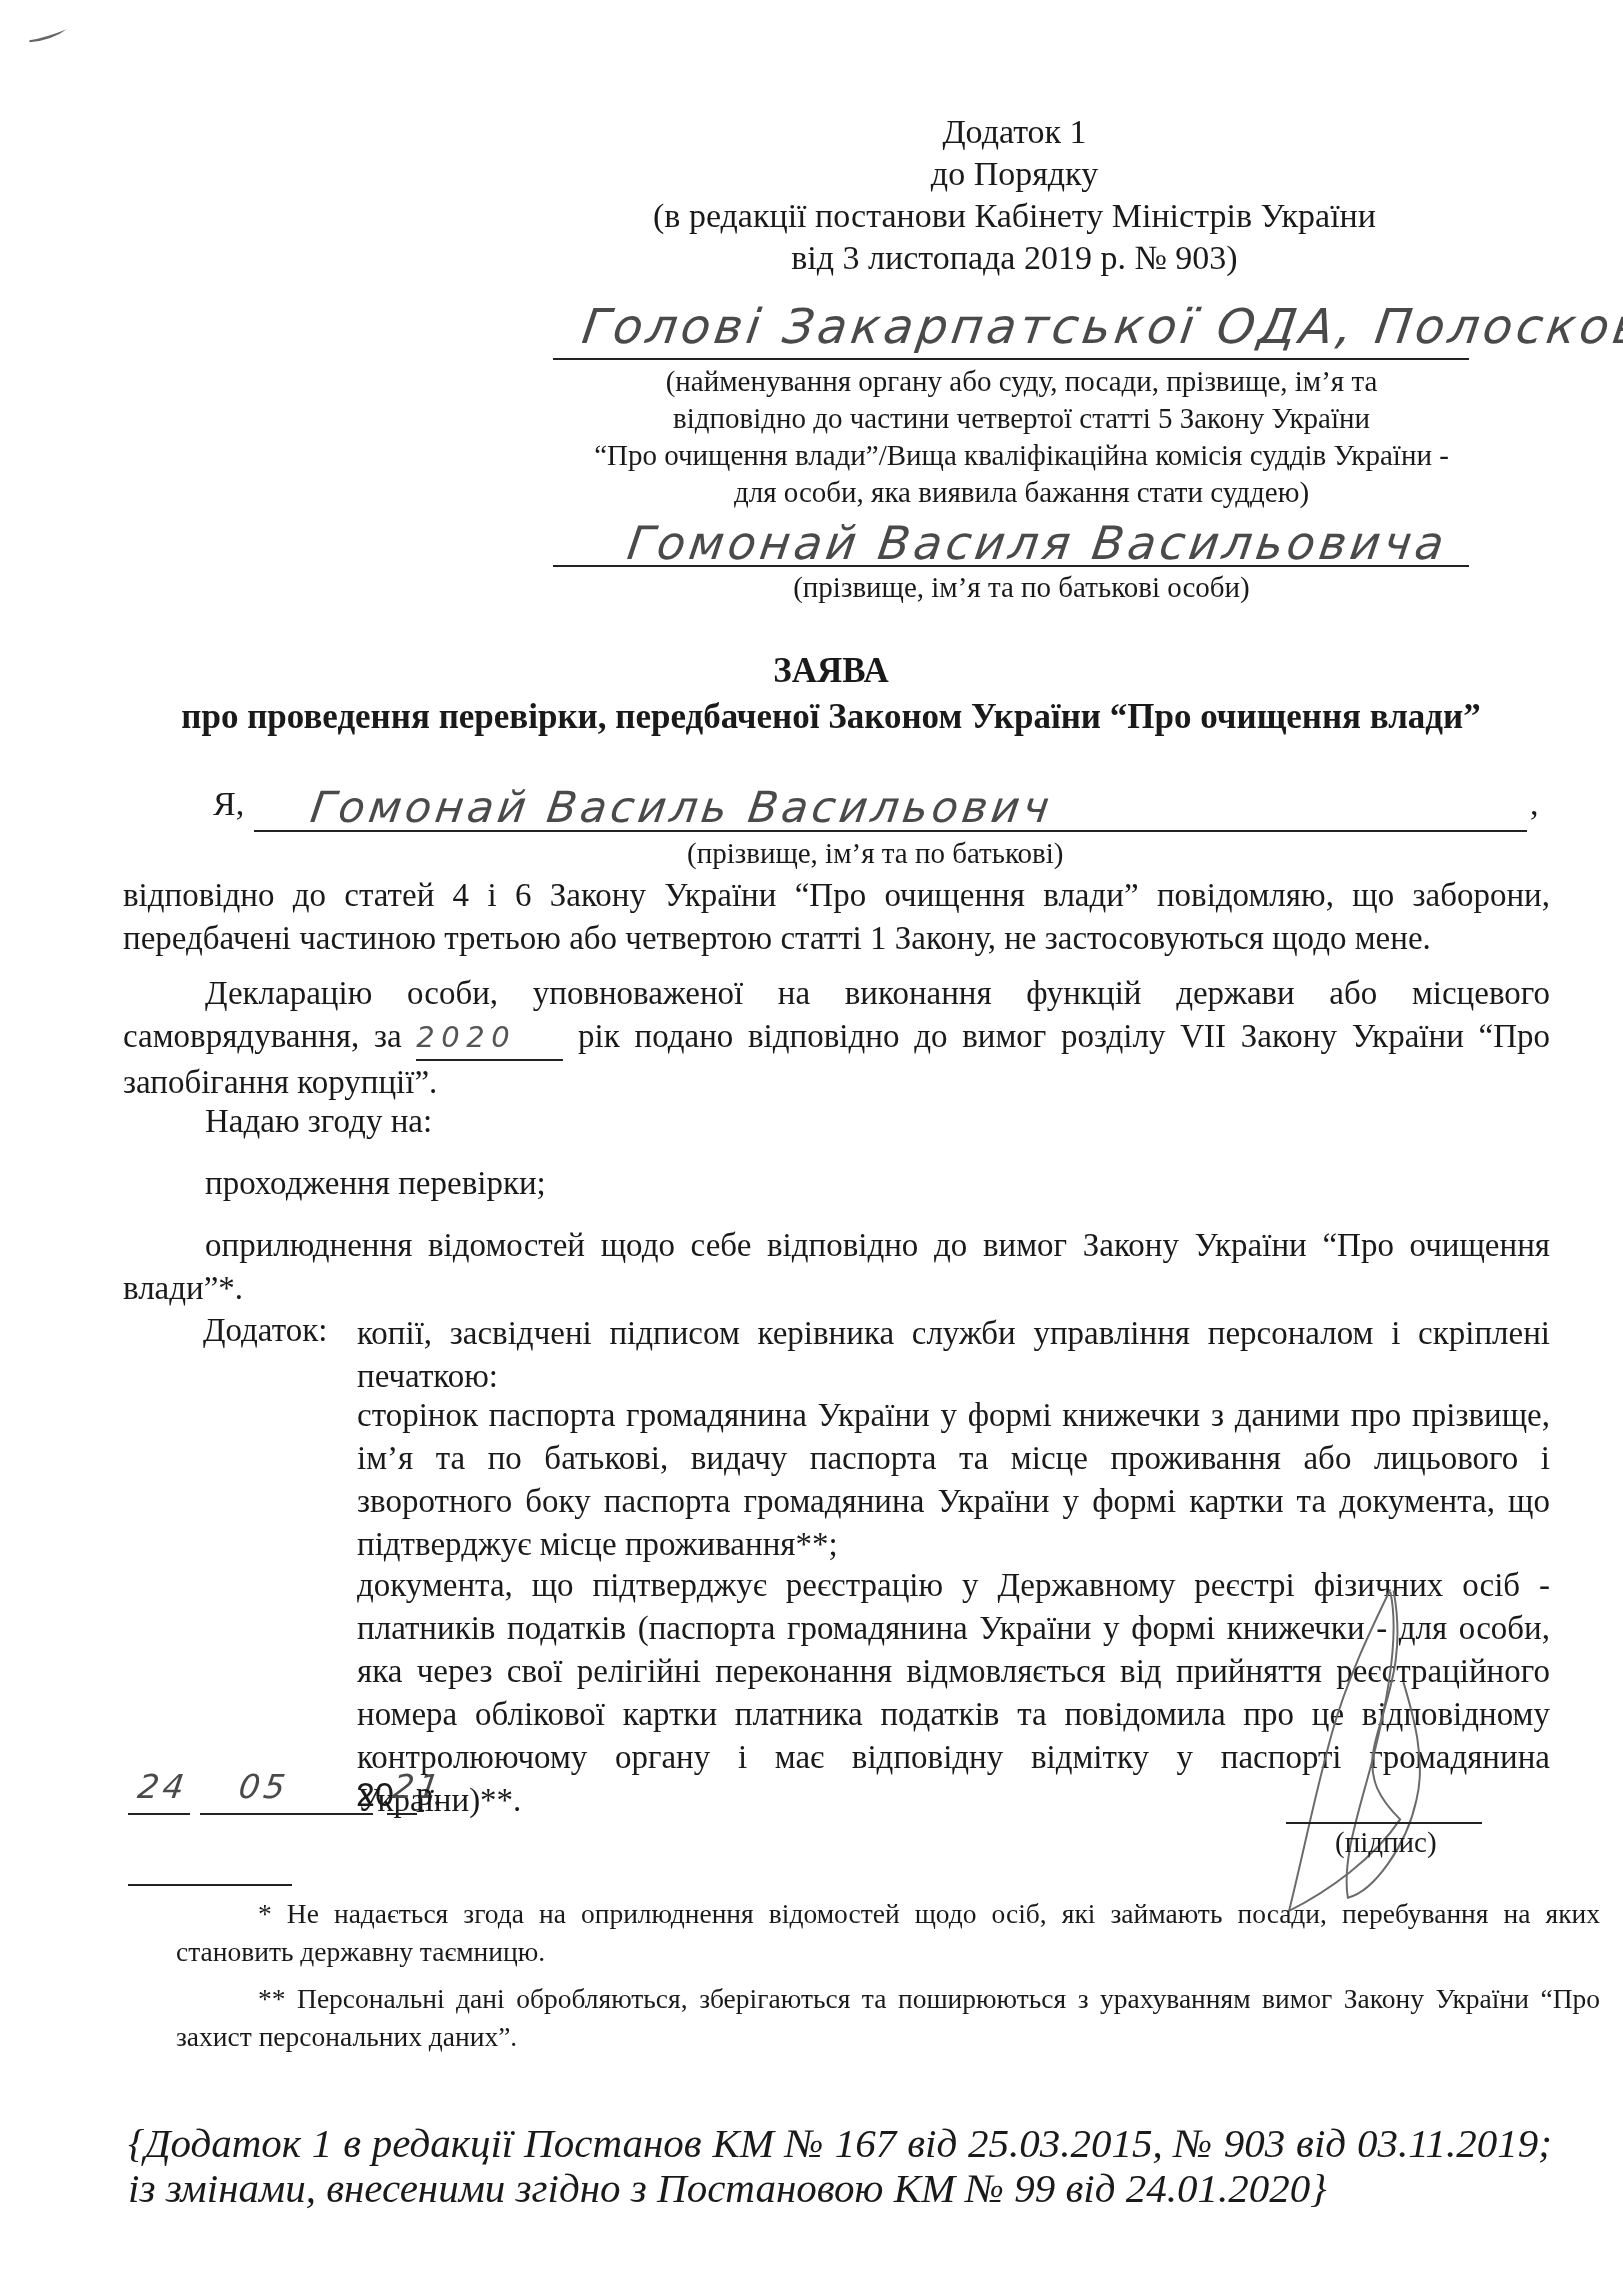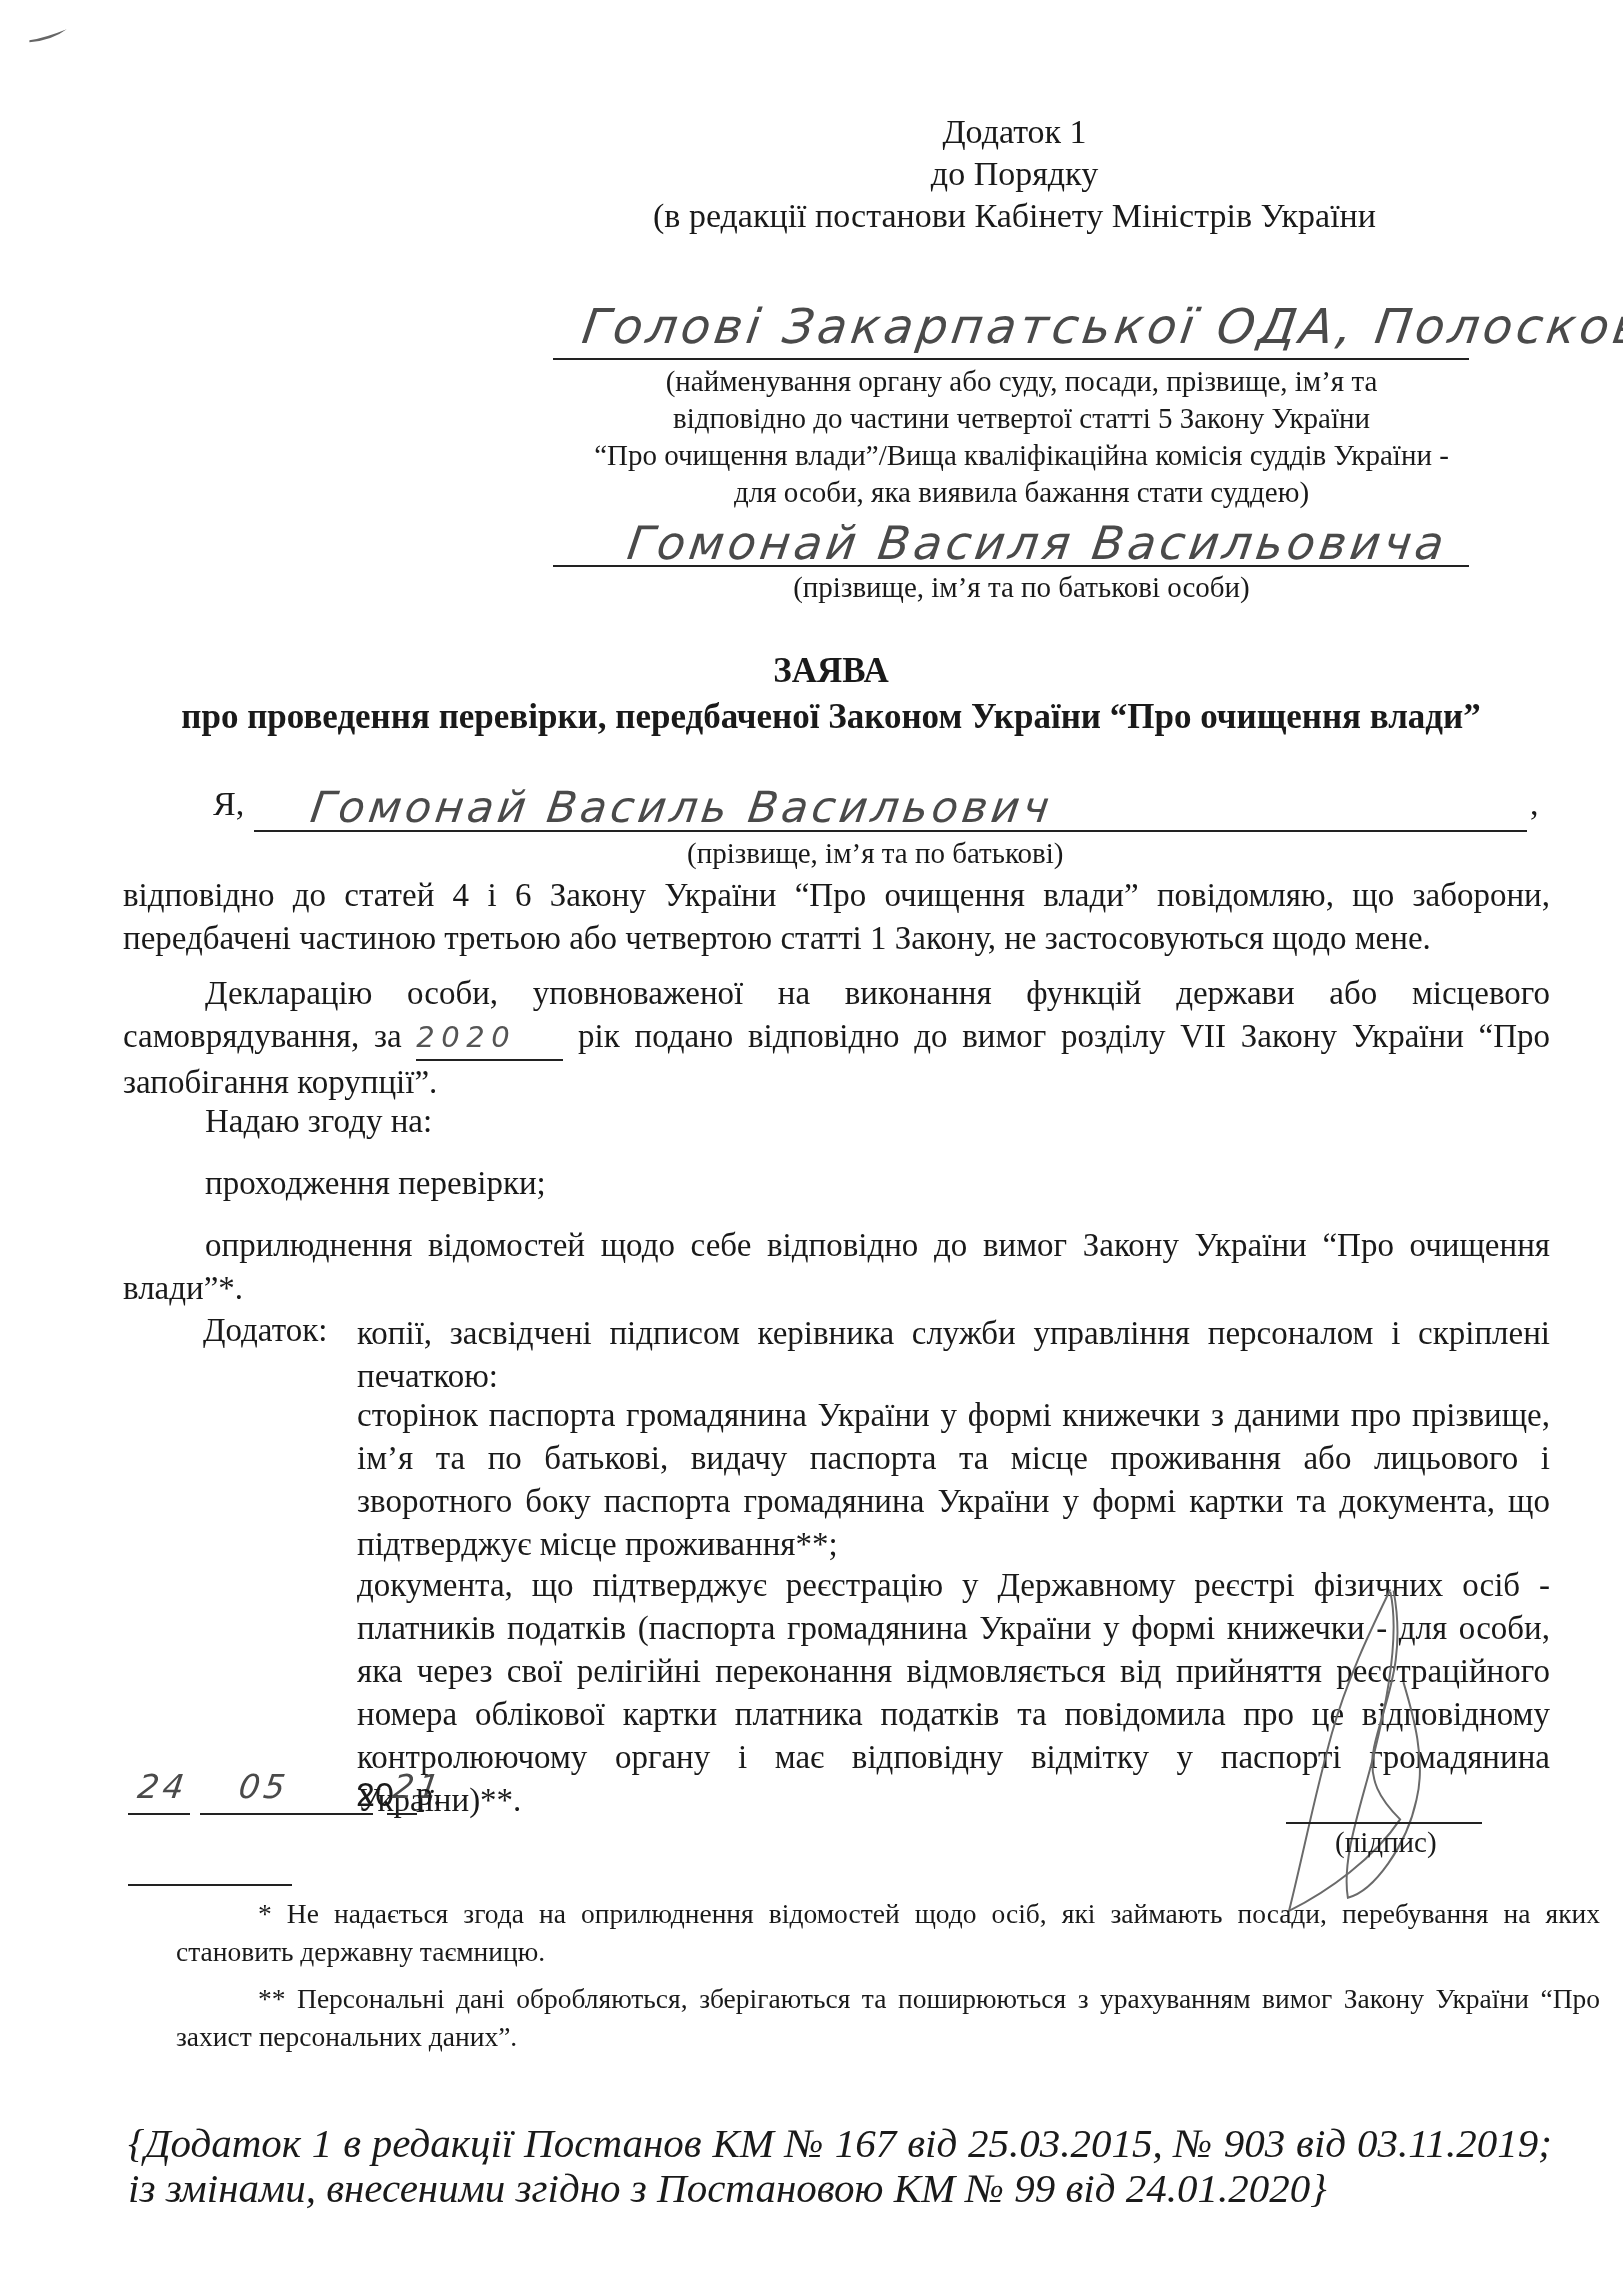--- a/index.html
+++ b/index.html
@@ -86,20 +86,21 @@
 <body>
 
 <svg class="abs corner-mark" viewBox="0 0 70 30">
   <path d="M5 22 Q30 18 62 5 Q40 22 5 25 Z" fill="#666"></path>
 </svg>
 
 <div id="hdr" class="abs t-center t52">
   <div>Додаток 1</div>
   <div>до Порядку</div>
   <div>(в редакції постанови Кабінету Міністрів України</div>
+  <div>від 3 листопада 2019 р. № 903)</div>
 </div>
 
 <div id="recipient-hw" class="abs hw">Голові Закарпатської ОДА, Полоскову А.С.</div>
 <div id="recipient-line" class="abs line"></div>
 <div id="recipient-caption" class="abs t-center t46">
   <div>(найменування органу або суду, посади, прізвище, ім’я та</div>
   <div>відповідно до частини четвертої статті 5 Закону України</div>
   <div>“Про очищення влади”/Вища кваліфікаційна комісія суддів України -</div>
   <div>для особи, яка виявила бажання стати суддею)</div>
 </div>

